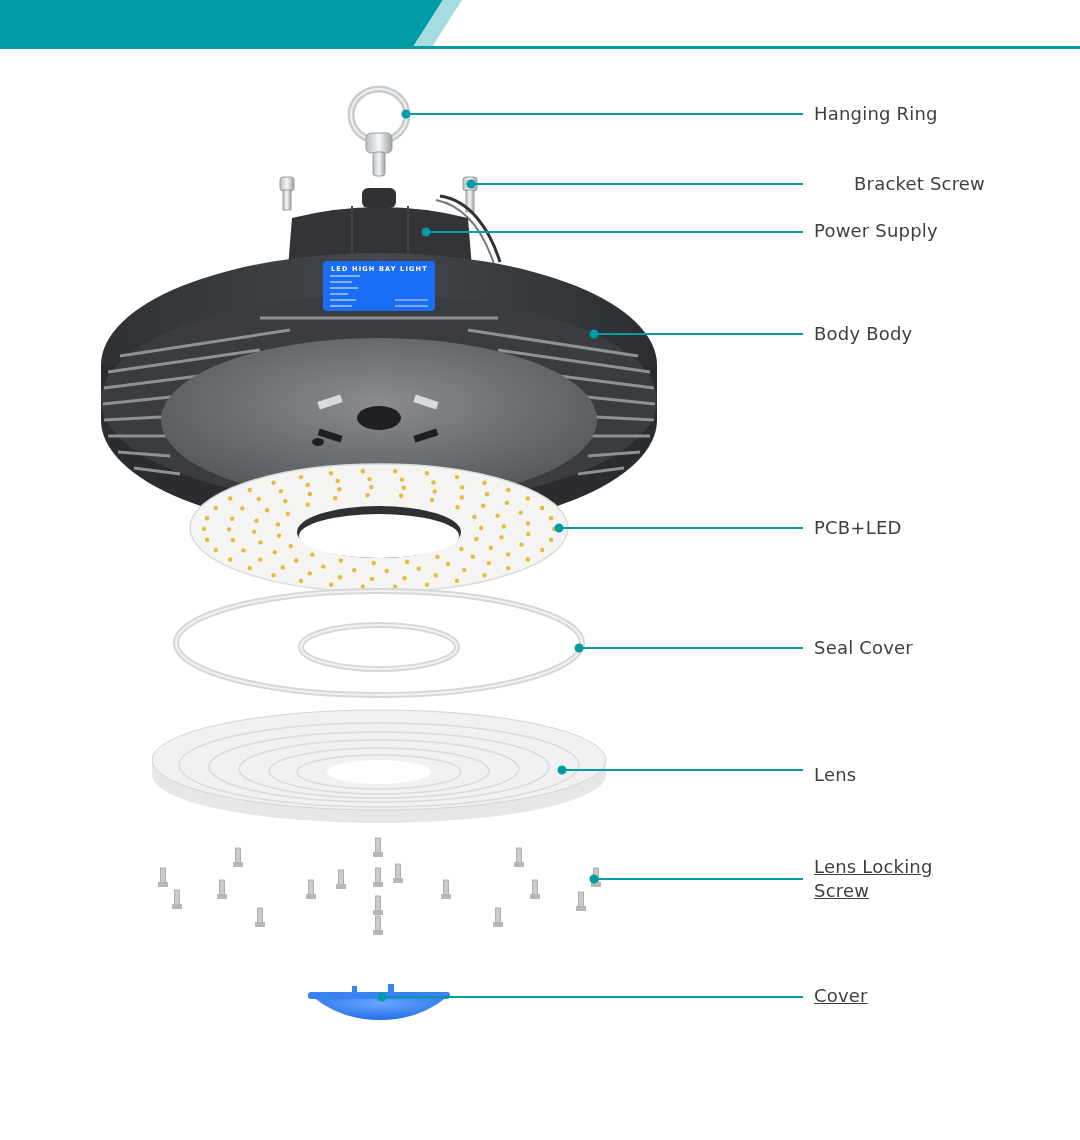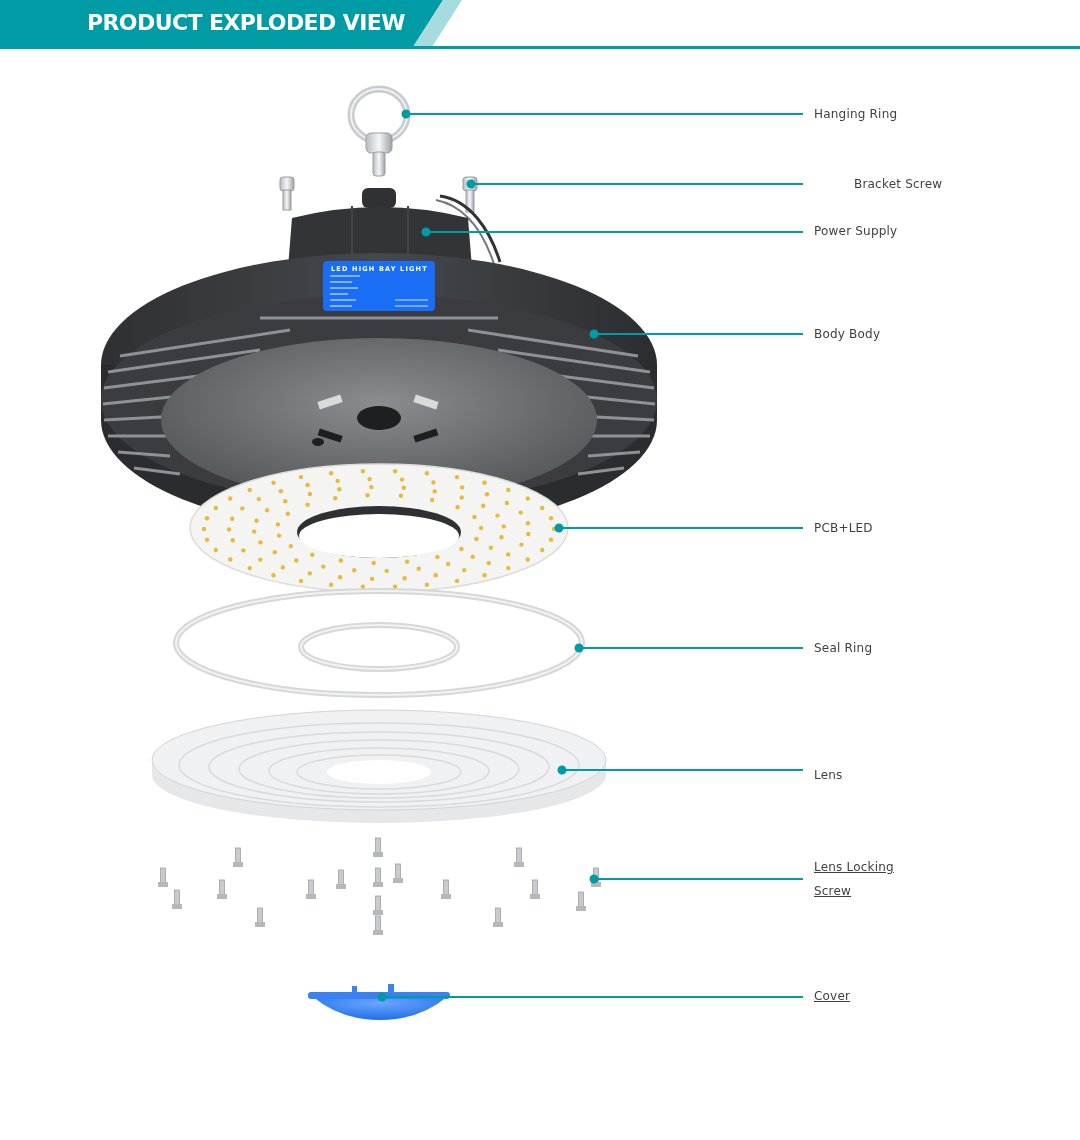--- a/index.html
+++ b/index.html
@@ -3,32 +3,31 @@
 <meta charset="utf-8">
 <style>
   html, body { margin:0; padding:0; background:#ffffff; }
   body { width:1080px; height:1140px; position:relative; overflow:hidden;
          font-family:"DejaVu Sans", "Liberation Sans", sans-serif; }
   .header { position:absolute; left:0; top:0; width:1080px; height:50px; }
   .header svg { position:absolute; left:0; top:0; }
   .header-title { position:absolute; left:87px; top:10px; color:#ffffff;
         font-size:22px; font-weight:bold; letter-spacing:-0.6px; white-space:nowrap; }
   .scene { position:absolute; left:0; top:0; }
-  .label { position:absolute; color:#3f3f3f; font-size:12px; line-height:24px; white-space:nowrap; letter-spacing:0.2px; }
+  .label { position:absolute; color:#3f3f3f; font-size:18px; line-height:24px; white-space:nowrap; letter-spacing:0.2px; }
 </style>
 </head>
 <body>
 
 <div class="header">
   <svg width="1080" height="50">
     <polygon points="0,0 443,0 413,47 0,47" fill="#009ca6"></polygon>
     <polygon points="443,0 462,0 432,47 413,47" fill="#a6dcdf"></polygon>
     <rect x="0" y="46" width="1080" height="3" fill="#009ca6"></rect>
   </svg>
-  <div class="header-title">PRODUCT EXPLODED VIEW</div>
 </div>
 
 <svg class="scene" width="1080" height="1140">
   <defs>
     <linearGradient id="bodyGrad" x1="0" y1="0" x2="1" y2="0">
       <stop offset="0" stop-color="#2e3033"></stop>
       <stop offset="0.5" stop-color="#45484c"></stop>
       <stop offset="1" stop-color="#2b2d30"></stop>
     </linearGradient>
     <radialGradient id="plateGrad" cx="0.5" cy="0.4" r="0.6">
@@ -352,19 +351,19 @@
     <line x1="382" y1="997" x2="803" y2="997"></line>
       <circle cx="382" cy="997" r="3.5"></circle>
   </g>
 </svg>
 
 <div class="label" style="left:814px; top:102px;">Hanging Ring</div>
 <div class="label" style="left:814px; top:172px;margin-left:40px;">Bracket Screw</div>
 <div class="label" style="left:814px; top:219px;">Power Supply</div>
 <div class="label" style="left:814px; top:322px;">Body Body</div>
 <div class="label" style="left:814px; top:516px;text-align:center;">PCB+LED</div>
-<div class="label" style="left:814px; top:636px;">Seal Ring</div>
+<div class="label" style="left:814px; top:636px;">Seal Cover</div>
 <div class="label" style="left:814px; top:763px;">Lens</div>
 <div class="label" style="left:814px; top:855px;text-decoration:underline;">
   <span>Lens Locking</span><br>
   <span>Screw</span>
 </div>
 <div class="label" style="left:814px; top:984px;text-decoration:underline;">Cover</div>
 
 </body></html>

